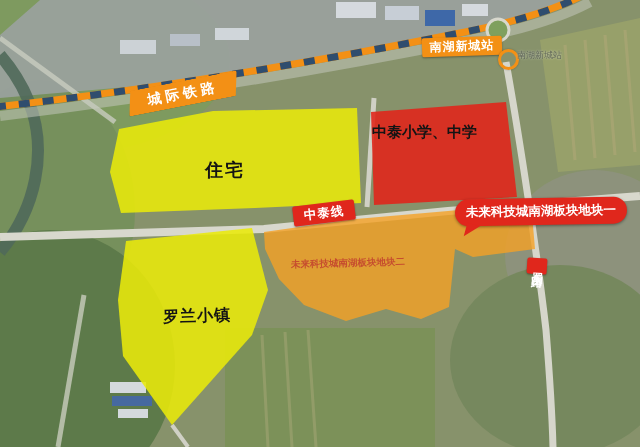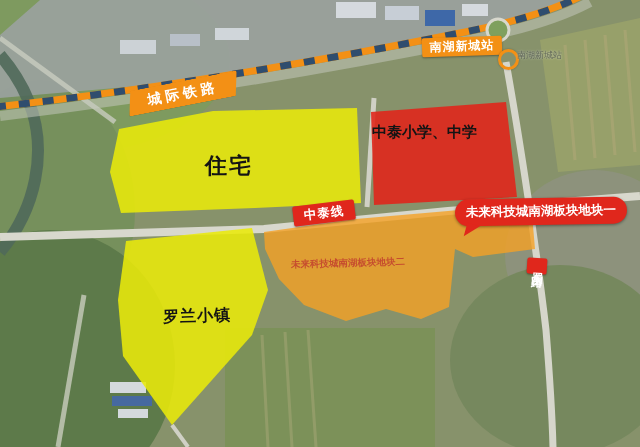--- a/index.html
+++ b/index.html
@@ -3,21 +3,21 @@
 <meta charset="utf-8">
 <style>
   html,body{margin:0;padding:0;background:#222;}
   #stage{
     position:relative;width:640px;height:447px;overflow:hidden;
     font-family:"Liberation Sans","DejaVu Sans",sans-serif;
     background:#87926b;
   }
   #basemap{position:absolute;left:0;top:0;}
   .lbl{position:absolute;font-weight:bold;color:#141414;white-space:nowrap;}
-  .lbl-residential{left:205px;top:151px;font-size:22px;letter-spacing:2px;}
+  .lbl-residential{left:205px;top:158px;font-size:18px;letter-spacing:2px;}
   .lbl-school{left:372px;top:123px;font-size:15px;}
   .lbl-roland{left:163px;top:306px;font-size:16px;letter-spacing:1px;transform:rotate(-2deg);}
   .lbl-plot2{
     left:291px;top:257px;font-size:9.5px;font-weight:bold;
     color:#c2402e;opacity:.85;transform:rotate(-1.5deg);
   }
   .badge{
     position:absolute;color:#fff;font-weight:bold;text-align:center;
     border-radius:2px;box-shadow:0 1px 2px rgba(0,0,0,.35);
   }

